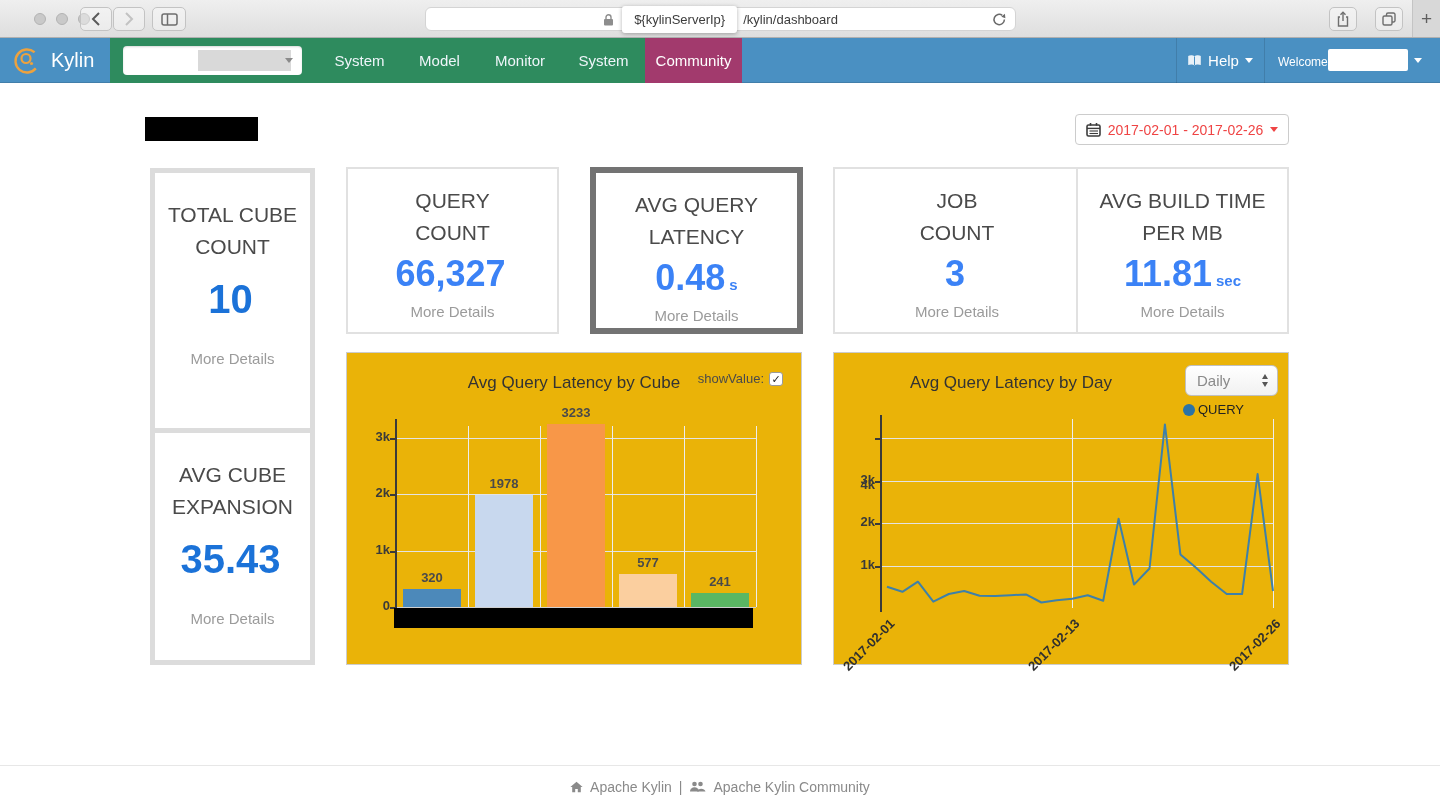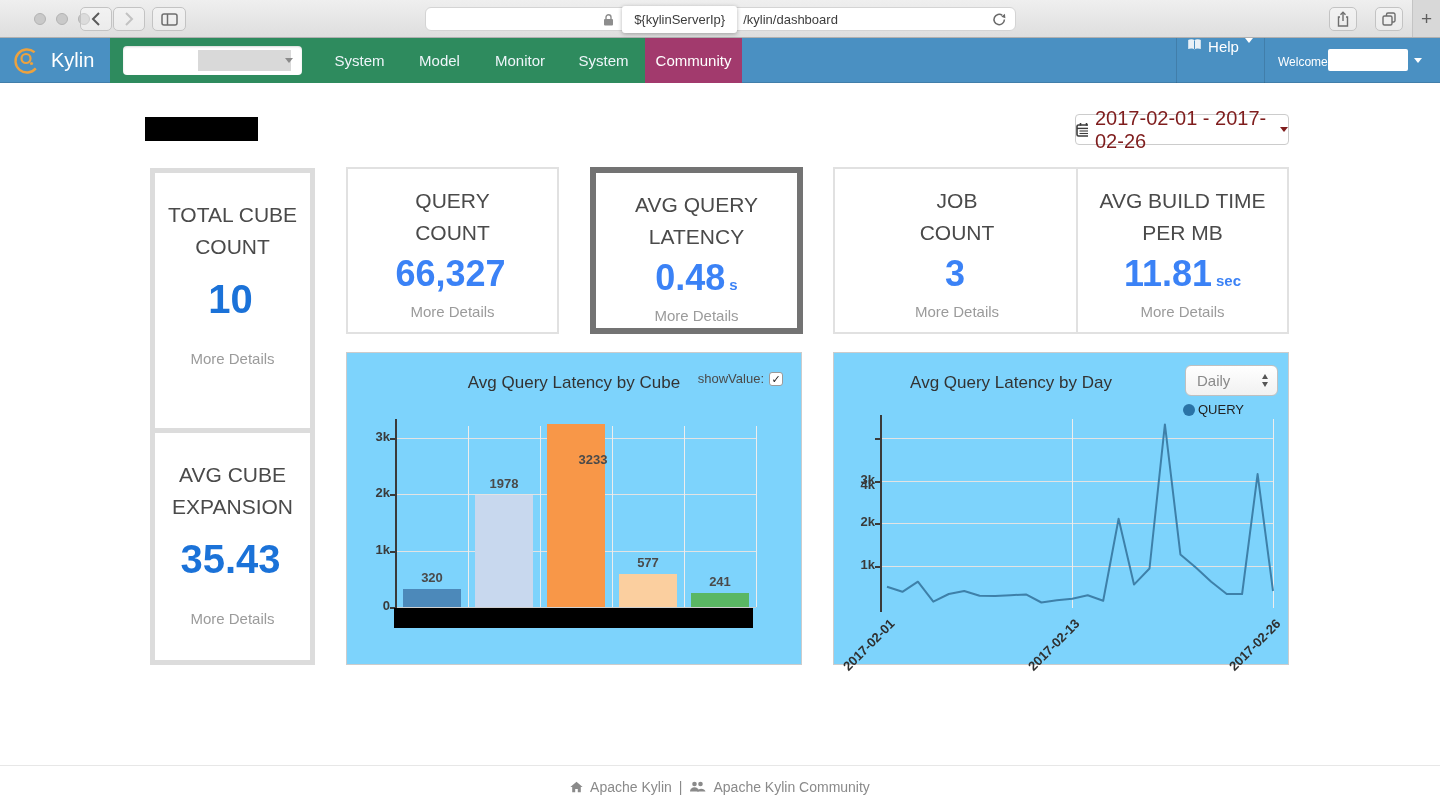--- a/index.html
+++ b/index.html
@@ -33,49 +33,49 @@
   .brand-text { color:#fff; font-size:20px; }
   .proj-select { position:absolute; left:123px; top:8px; width:179px; height:29px; background:#fff;
             border-radius:4px; box-shadow:inset 0 1px 2px rgba(0,0,0,.15); }
   .proj-redact { position:absolute; left:42%; right:6%; top:4px; bottom:4px; background:#d9d9d9; }
   .proj-caret { position:absolute; right:9px; top:12px; color:#8a8a8a; }
   .nav-item { position:absolute; top:0; height:45px; line-height:45px; text-align:center;
             color:#eef5f9; font-size:15px; cursor:pointer; }
   .nav-item.active { background:#a23a6d; color:#fff; }
   .nav-sep { position:absolute; top:0; width:1px; height:45px; background:rgba(0,0,0,.12); }
   .help { position:absolute; left:1176px; top:0; width:88px; height:45px; display:flex;
-            align-items:flex-start; justify-content:center; gap:6px; color:#fff; font-size:15px; }
+            align-items:center; justify-content:center; gap:6px; color:#fff; font-size:15px; }
   .welcome { position:absolute; left:1264px; top:0; width:176px; height:45px; color:#fff; }
   .welcome-label { position:absolute; left:14px; top:17px; font-size:12px; }
   .welcome-redact { position:absolute; left:64px; top:11px; width:80px; height:22px; background:#fff; border-radius:2px; }
   .caret-down { width:0; height:0; border-left:4px solid transparent; border-right:4px solid transparent;
             border-top:5px solid currentColor; display:inline-block; }
 
   
   .redact { position:absolute; background:#000; }
   .date-btn { position:absolute; left:1075px; top:114px; width:214px; height:31px; background:#fff;
             border:1px solid #ccc; border-radius:4px; display:flex; align-items:center; justify-content:center;
-            gap:7px; font-size:20px; color:#7f1d1d; cursor:pointer; }
+            gap:7px; font-size:14px; color:#ef4444; cursor:pointer; }
 
   .card { position:absolute; background:#fff; text-align:center; cursor:pointer; }
   .card.small { border:2px solid #e1e1e1; }
   .card.selected { border:6px solid #737373; }
   .card.tall { border:5px solid #dcdcdc; }
   .card-title { color:#4a4a4a; font-size:21px; line-height:32px; }
   .card.small .card-title { margin-top:16px; }
   .card.tall .card-title { margin-top:26px; }
   .card-value { font-weight:bold; font-size:36px; margin-top:4px; }
   .card.tall .card-value { font-size:40px; margin-top:14px; }
   .card-value .unit { font-size:15px; margin-left:4px; }
   .val-green { color:#3b82f6; }
   .val-blue { color:#1b72d8; }
   .card-link { display:block; color:#9b9b9b; font-size:15px; margin-top:8px; text-decoration:none; cursor:pointer; }
   .card.tall .card-link { margin-top:28px; }
 
-  .chart-card { position:absolute; background:#7dd3fc; border:1px solid #ccc; }
+  .chart-card { position:absolute; background:#eab308; border:1px solid #ccc; }
   .chart-title { position:absolute; top:20px; left:0; width:100%; text-align:center; font-size:17px; color:#333; }
   .bar-title { width:78%; }
   .showvalue { position:absolute; top:18px; right:18px; display:flex; align-items:center; gap:5px;
             font-size:13px; color:#4a4a4a; }
   .checkbox { width:14px; height:14px; border:1px solid #9a9a9a; border-radius:3px; background:#fff;
             font-size:11px; line-height:12px; text-align:center; color:#222; cursor:pointer; }
   .chart-plot { position:absolute; left:0; top:0; right:0; bottom:0; }
   .gridline-h { position:absolute; height:1px; background:#e3e3e3; }
   .gridline-v { position:absolute; width:1px; background:#ededed; }
   .axis-y { position:absolute; width:2px; background:#3a3a3a; }
@@ -276,21 +276,21 @@
         <div class="gridline-v" style="left: 193px; top: 73px; height: 181px;"></div>
         <div class="gridline-v" style="left: 265px; top: 73px; height: 181px;"></div>
         <div class="gridline-v" style="left: 337px; top: 73px; height: 181px;"></div>
         <div class="gridline-v" style="left: 409px; top: 73px; height: 181px;"></div>
         <div class="axis-y" style="left: 48px; top: 66px; height: 193px;"></div>
         <div class="bar" style="left: 56px; top: 235.92px; width: 58px; height: 18.08px; background: rgb(76, 137, 186);"></div>
         <div class="bar-label" style="left: 49px; top: 216.92px; width: 72px;">320</div>
         <div class="bar" style="left: 128px; top: 142.243px; width: 58px; height: 111.757px; background: rgb(200, 216, 238);"></div>
         <div class="bar-label" style="left: 121px; top: 123.243px; width: 72px;">1978</div>
         <div class="bar" style="left: 200px; top: 71.3355px; width: 58px; height: 182.665px; background: rgb(248, 151, 72);"></div>
-        <div class="bar-label" style="left: 210px; top: 52.3355px; width: 72px; margin-top: 47px;">3233</div>
+        <div class="bar-label" style="left: 193px; top: 52.3355px; width: 72px;">3233</div>
         <div class="bar" style="left: 272px; top: 221.399px; width: 58px; height: 32.6005px; background: rgb(251, 207, 159);"></div>
         <div class="bar-label" style="left: 265px; top: 202.399px; width: 72px;">577</div>
         <div class="bar" style="left: 344px; top: 240.383px; width: 58px; height: 13.6165px; background: rgb(90, 183, 99);"></div>
         <div class="bar-label" style="left: 337px; top: 221.383px; width: 72px;">241</div>
       </div>
     <div class="redact" style="left:47px;top:255px;width:359px;height:20px"></div>
   </div>
 
   <div class="chart-card" style="left:833px;top:352px;width:456px;height:313px">
     <div class="chart-title" style="width:78%">Avg Query Latency by Day</div>

